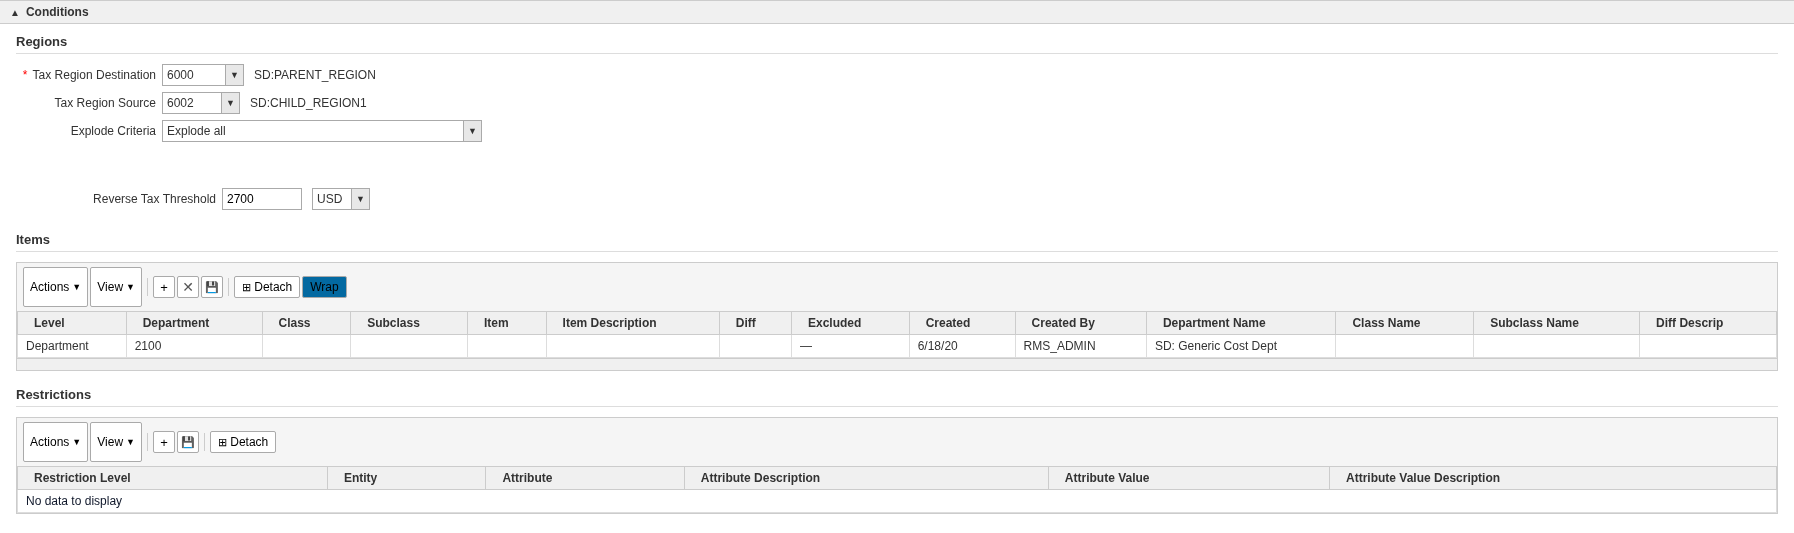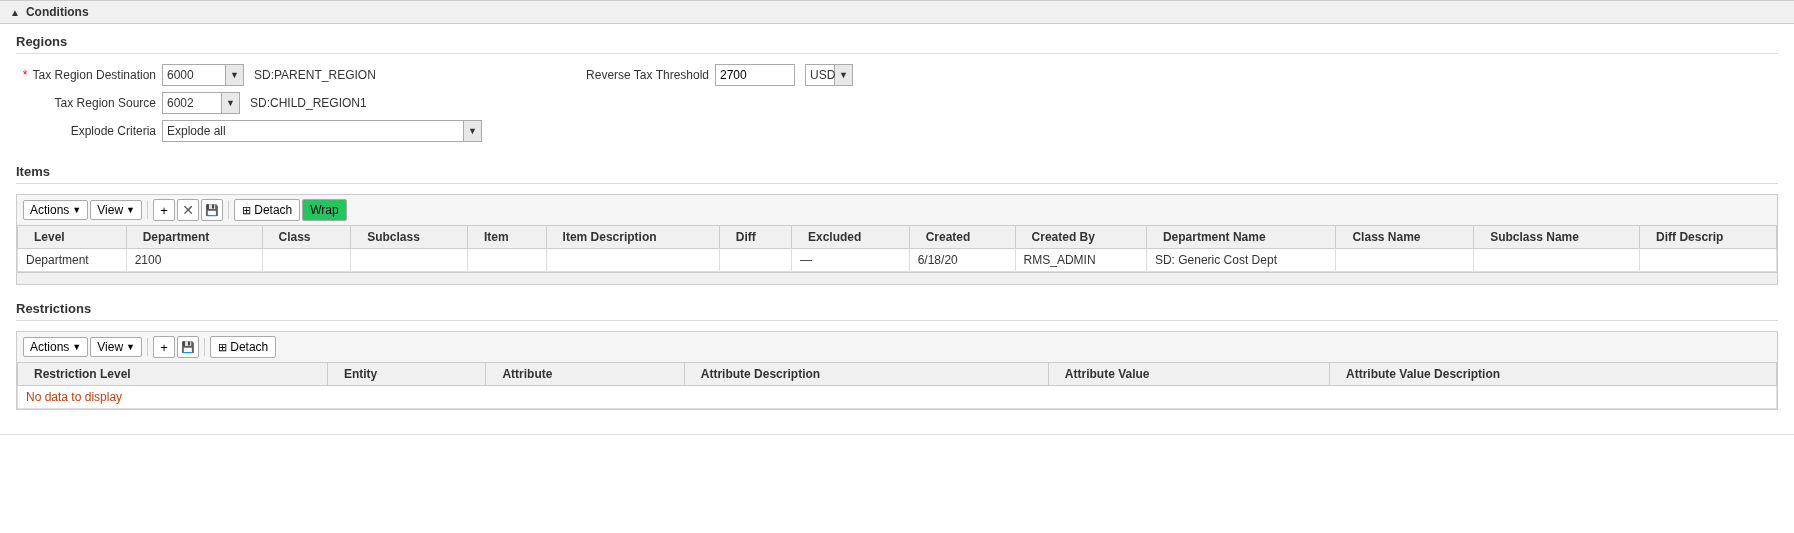--- a/index.html
+++ b/index.html
@@ -114,21 +114,21 @@
     }
     .toolbar-btn {
       display: flex;
       align-items: center;
       gap: 3px;
       padding: 2px 6px;
       border: 1px solid #aaa;
       background: #fff;
       font-size: 12px;
       cursor: pointer;
-      height: 20px;
+      height: 40px;
       border-radius: 2px;
     }
     .toolbar-icon-btn {
       display: flex;
       align-items: center;
       justify-content: center;
       width: 22px;
       height: 22px;
       border: 1px solid #aaa;
       background: #fff;
@@ -149,21 +149,21 @@
       cursor: pointer;
       height: 22px;
       border-radius: 2px;
     }
     .wrap-btn {
       display: flex;
       align-items: center;
       gap: 3px;
       padding: 2px 7px;
       border: 1px solid #aaa;
-      background: #22c55e;
+      background: #0369a1;
       font-size: 12px;
       cursor: pointer;
       height: 22px;
       border-radius: 2px;
     }
 
     
     .data-table {
       width: 100%;
       border-collapse: collapse;
@@ -195,40 +195,40 @@
     .scroll-track {
       height: 12px;
       background: #f0f0f0;
       border-top: 1px solid #ccc;
       position: relative;
     }
 
     .items-section { margin-bottom: 16px; }
     .restrictions-section { margin-bottom: 10px; }
 
-    .no-data-row td { color: #c2410c; font-style: normal; }
+    .no-data-row td { color: #0f172a; font-style: normal; }
 
     .dropdown-arrow { font-size: 9px; }
   </style>
 </head>
 <body>
 
 <div>
 
   <div class="section-header">
     <span class="triangle">▲</span>
     <span>Conditions</span>
   </div>
 
   <div class="section-body">
 
     <div style="margin-bottom:16px;">
       <div class="subsection-title">Regions</div>
 
-      <div style="display:flex; gap:27px; align-items:flex-start;">
+      <div style="display:flex; gap:40px; align-items:flex-start;flex-direction:column;">
 
         <div>
 
           <div class="field-row">
             <span class="field-label">
               <span class="required-star">*</span>
               <span>Tax Region Destination</span>
             </span>
             <div class="select-wrapper">
               <div class="select-box" style="width:64px;">6000</div>
@@ -255,21 +255,21 @@
           </div>
         </div>
 
         <div class="right-fields" style="padding-top:0;">
 
 
           <div class="field-row">
             <span class="field-label" style="min-width:180px;">Reverse Tax Threshold</span>
             <input type="text" class="field-input" style="width: 80px;" value="2700">
             <div class="select-wrapper" style="margin-left:4px;">
-              <div class="select-box" style="width:30px;">USD</div>
+              <div class="select-box" style="width:40px;">USD</div>
               <div class="select-arrow">▼</div>
             </div>
           </div>
         </div>
       </div>
     </div>
 
     <div class="items-section">
       <div class="subsection-title">Items</div>
 

